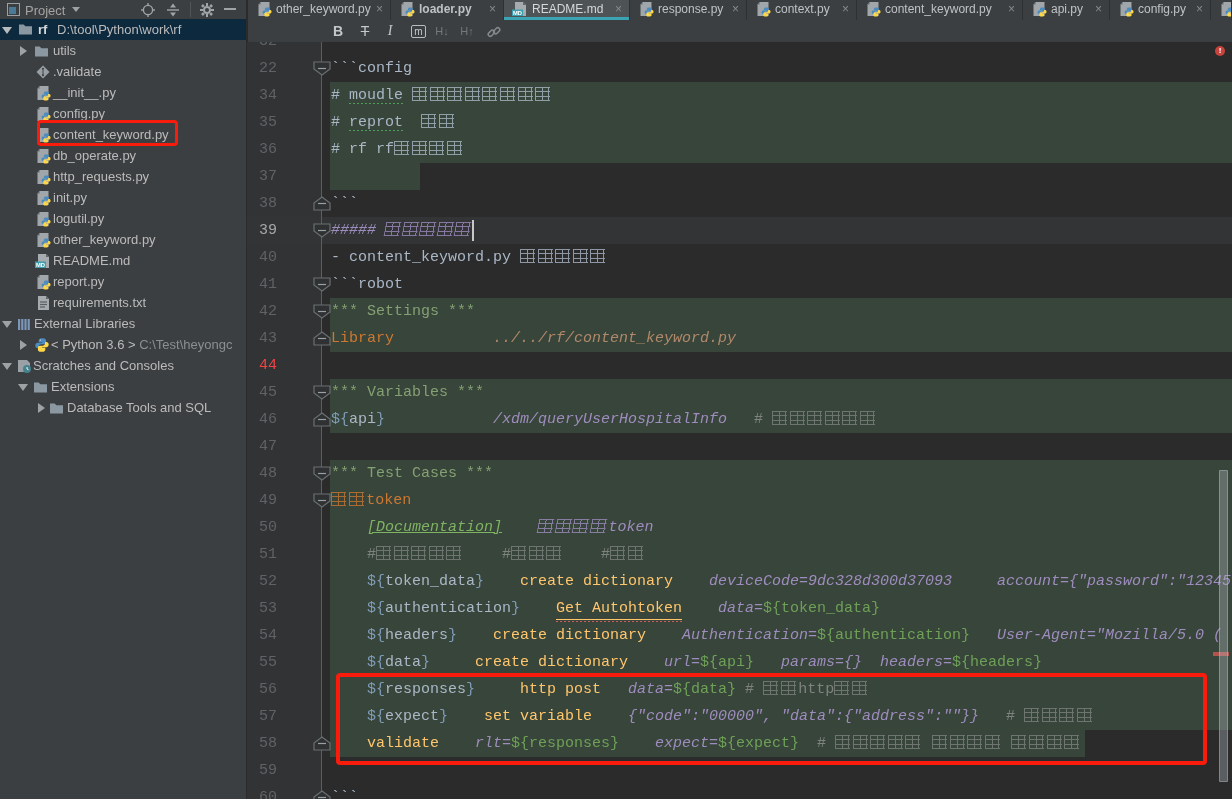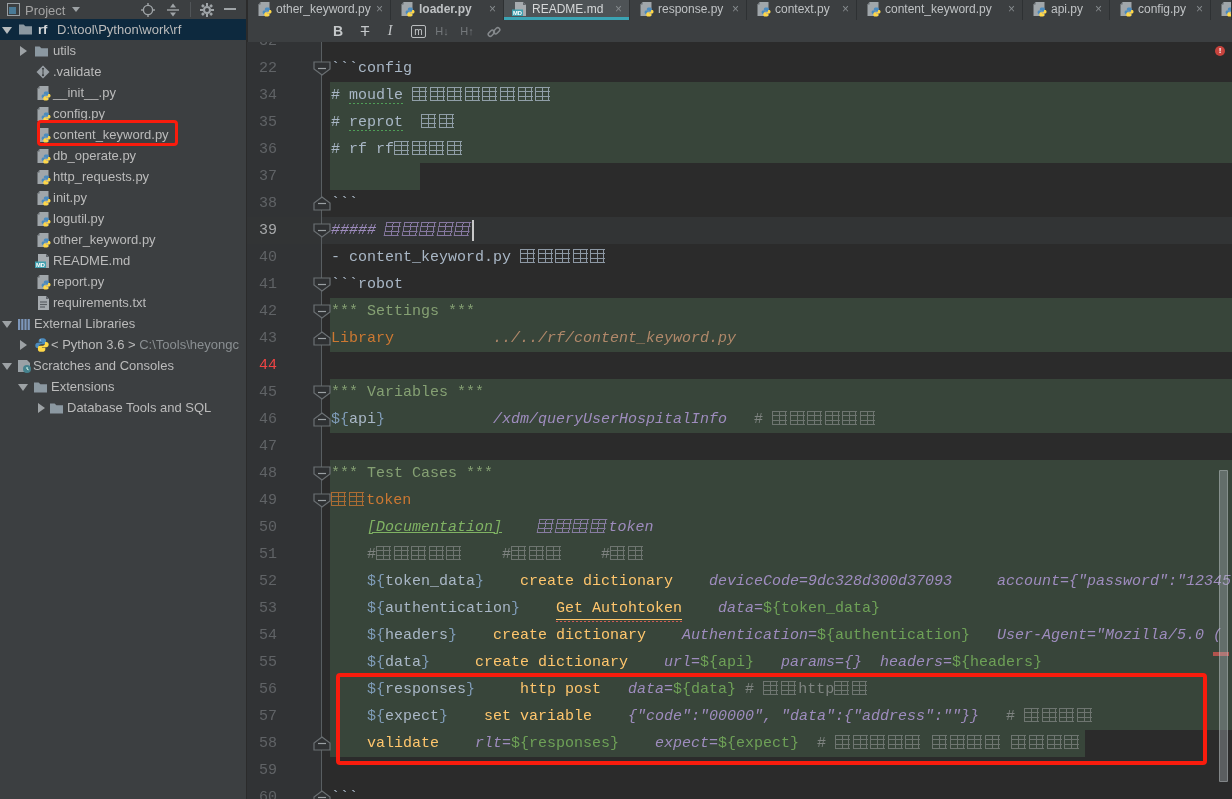--- a/index.html
+++ b/index.html
@@ -249,21 +249,21 @@
 </div>
 <div class="trow" style="top:334px">
 <svg class="arr" style="left:18px;top:6px" width="10" height="10">
         <polygon points="2,0 9,5 2,10" fill="#9da2a5"></polygon>
       </svg>
 <div style="position:absolute;left:34px;top:3px;width:16px;height:16px"><svg width="16" height="16" viewBox="0 0 16 16">
 <path d="M7.9 1.2c-2 0-3.2.9-3.2 2.4v1.6h3.4v.6H3.7c-1.3 0-2.4.9-2.4 2.6 0 1.7 1 2.7 2.4 2.7h1.3v-1.7c0-1.2 1-2.1 2.3-2.1h2.9c1 0 1.9-.9 1.9-1.9V3.6c0-1.4-1.3-2.4-2.8-2.4z" fill="#4b8bbe"></path>
 <path d="M8.1 14.8c2 0 3.2-.9 3.2-2.4v-1.6H7.9v-.6h4.4c1.3 0 2.4-.9 2.4-2.6 0-1.7-1-2.7-2.4-2.7H11v1.7c0 1.2-1 2.1-2.3 2.1H5.8c-1 0-1.9.9-1.9 1.9v1.8c0 1.4 1.3 2.4 2.8 2.4z" fill="#ffd848"></path>
 <circle cx="6.4" cy="3" r=".6" fill="#eef"></circle>
 </svg></div>
-<div class="tl" style="left:51px">&lt; Python 3.6 &gt; <span class="dim">C:\Tools\heyongc</span></div>
+<div class="tl" style="left:51px">&lt; Python 3.6 &gt; <span class="dim">C:\Test\heyongc</span></div>
 </div>
 <div class="trow" style="top:355px">
 <svg class="arr" style="left:2px;top:6px" width="10" height="10">
         <polygon points="0,2 10,2 5,9" fill="#9da2a5"></polygon>
       </svg>
 <div style="position:absolute;left:16px;top:3px;width:16px;height:16px"><svg width="16" height="16" viewBox="0 0 16 16">
 <path d="M2 2h9l3 3v9H2z" fill="#9aa1a6"></path>
 <circle cx="11" cy="11" r="4" fill="#45828e"></circle>
 <line x1="11" y1="9" x2="11" y2="11" stroke="#dfe" stroke-width="1"></line>
 <line x1="11" y1="11" x2="12.6" y2="11.8" stroke="#dfe" stroke-width="1"></line>

